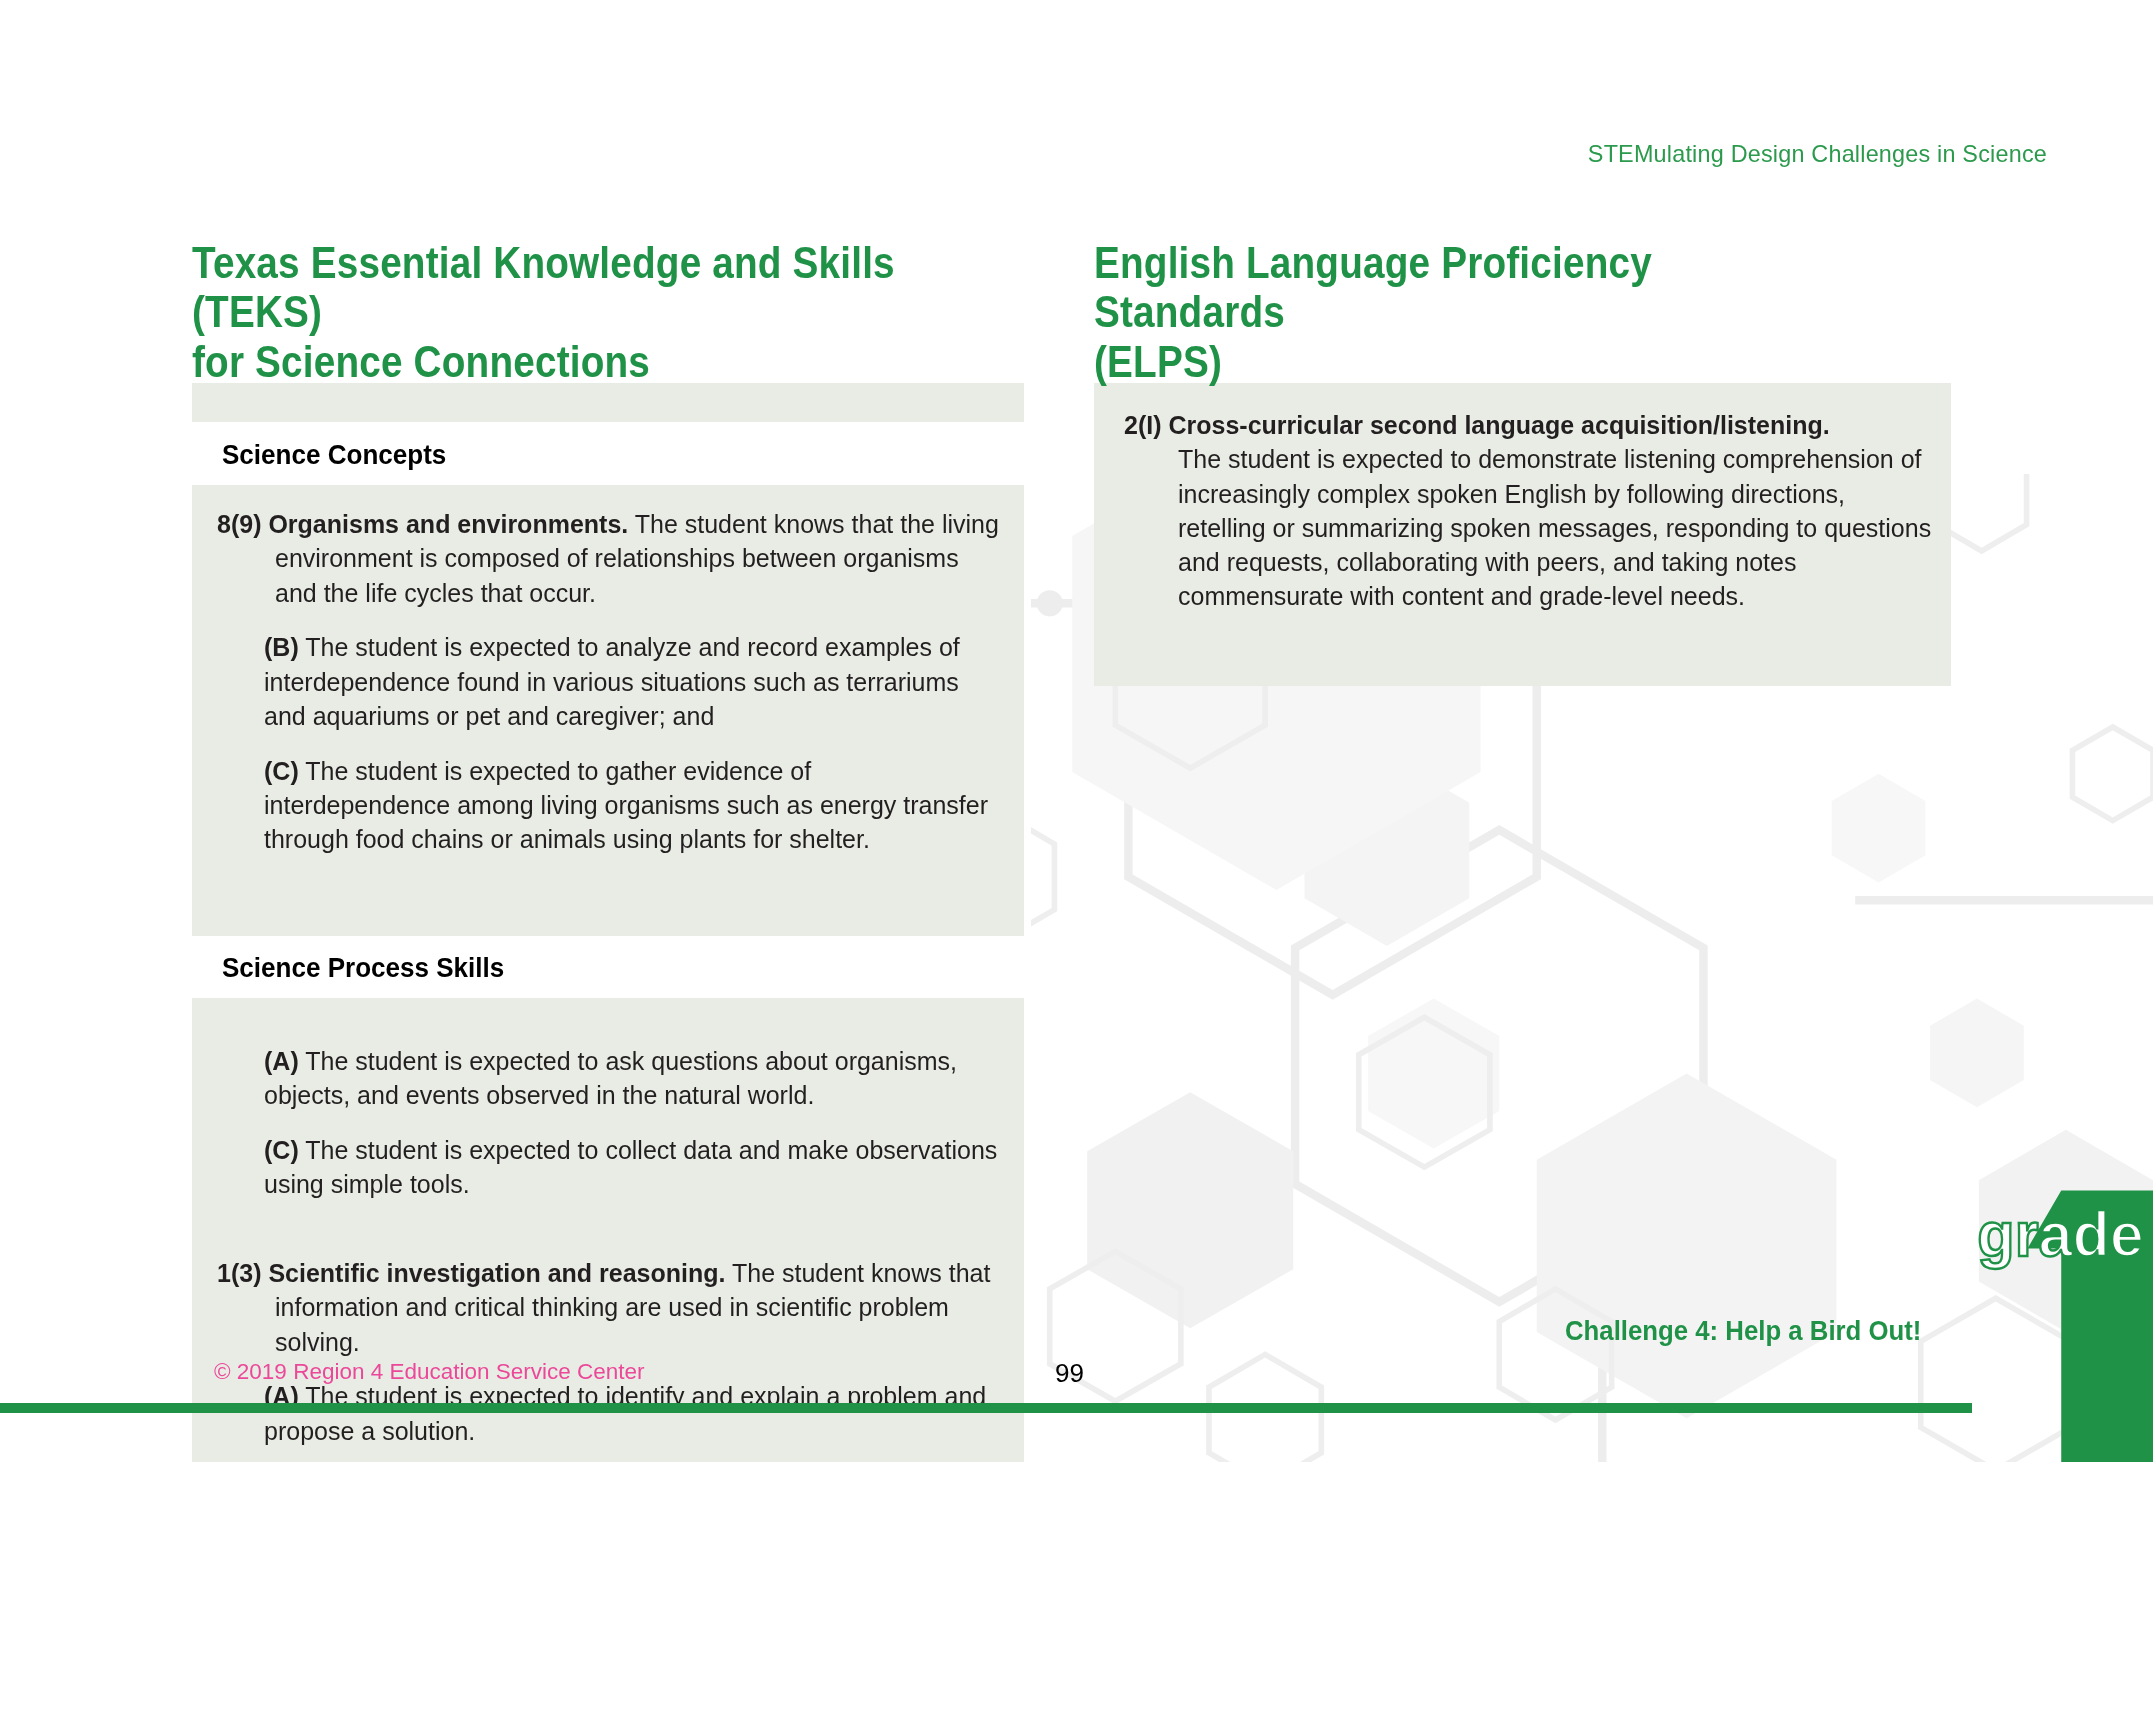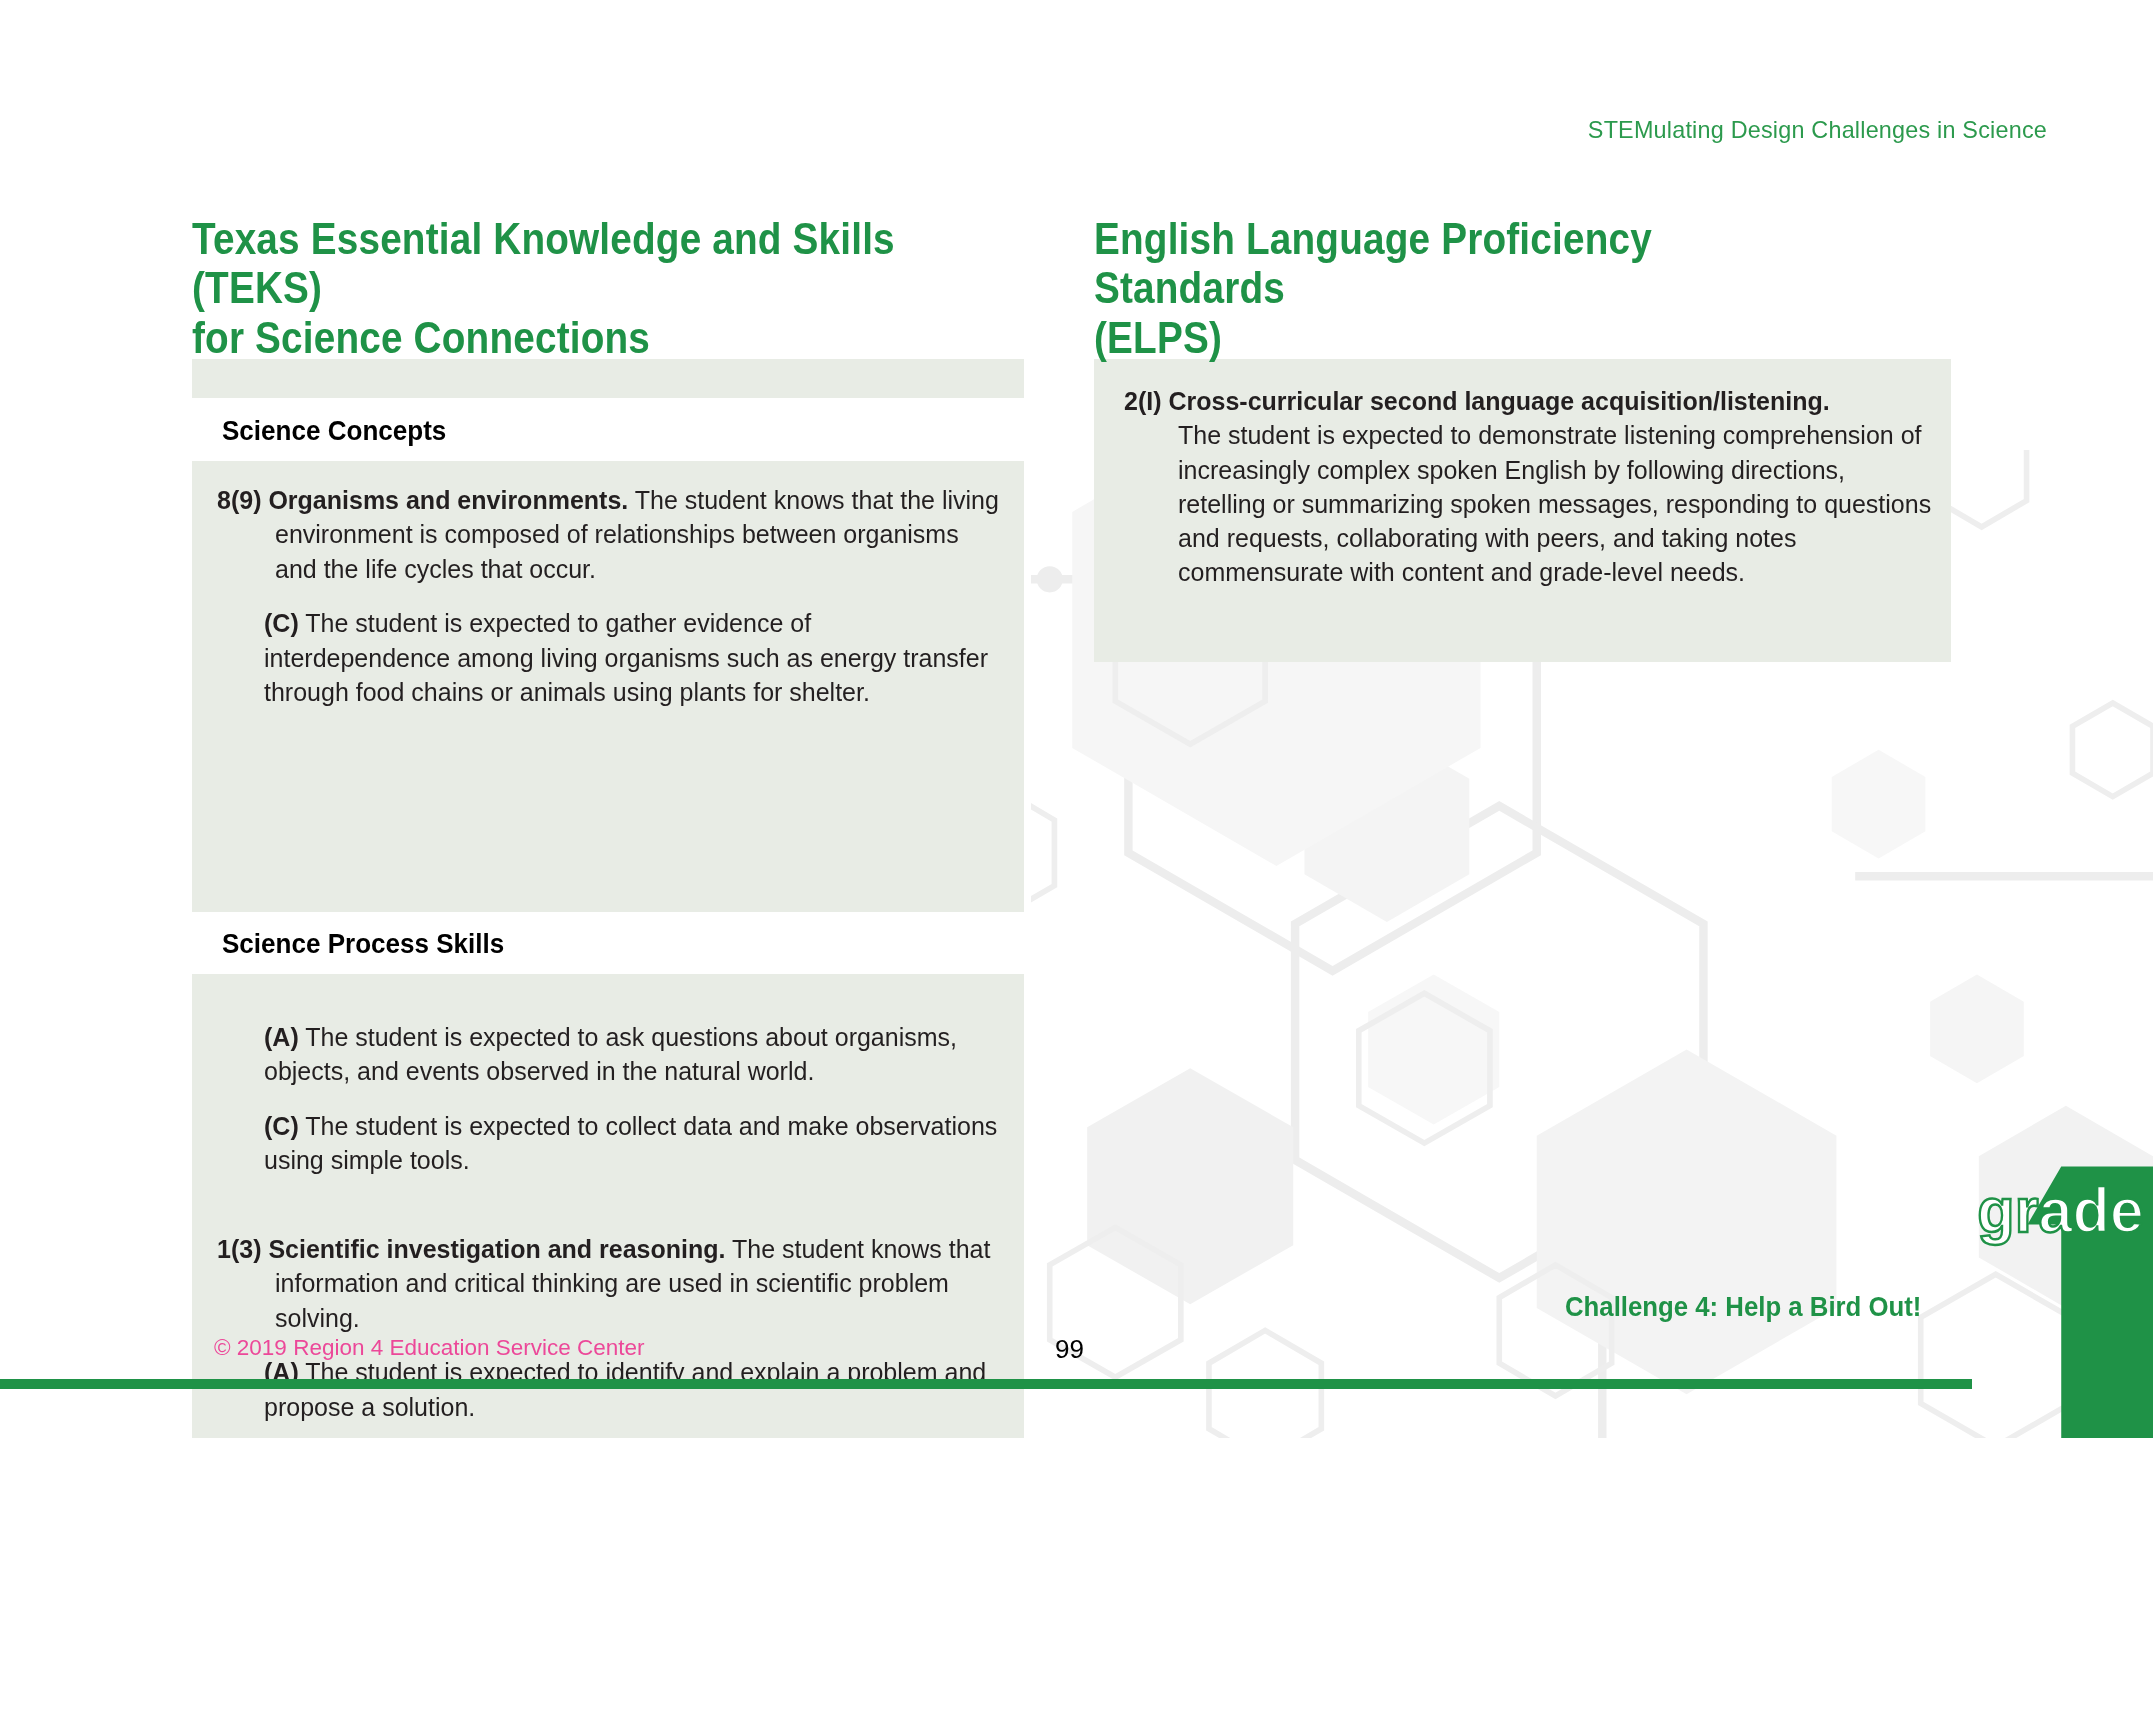--- a/index.html
+++ b/index.html
@@ -12,20 +12,21 @@
     font-family: "Liberation Sans", sans-serif;
     color: #231f20;
   }
 
   #page {
     position: relative;
     width: 2153px;
     height: 1438px;
     overflow: hidden;
     background: #ffffff;
+    margin-top: 24px;
   }
 
   
   #hex-bg {
     position: absolute;
     left: 1031px;
     top: 450px;
     width: 1122px;
     height: 1272px;
     pointer-events: none;
@@ -256,20 +257,22 @@
   <div class="panel" id="panel-process"></div>
 
   <div class="band-label" id="label-sc">Science Concepts</div>
 
   <div class="band-label" id="label-sps">Science Process Skills</div>
 
   <div class="std-block" id="std-1-9">
     <span class="lead"><b><span>8(9)</span>
       <span>Organisms and environments.</span></b>
       <span>The student knows that the living environment is composed of relationships between organisms and the life cycles that occur.</span></span>
+    <span class="sub"><b><span>(B)</span></b>
+      <span>The student is expected to analyze and record examples of interdependence found in various situations such as terrariums and aquariums or pet and caregiver; and</span></span>
     <span class="sub"><b><span>(C)</span></b>
       <span>The student is expected to gather evidence of interdependence among living organisms such as energy transfer through food chains or animals using plants for shelter.</span></span>
   </div>
 
   <div class="std-block" id="std-1-2">
     <span class="sub"><b><span>(A)</span></b>
       <span>The student is expected to ask questions about organisms, objects, and events observed in the natural world.</span></span>
     <span class="sub"><b><span>(C)</span></b>
       <span>The student is expected to collect data and make observations using simple tools.</span></span>
   </div>

